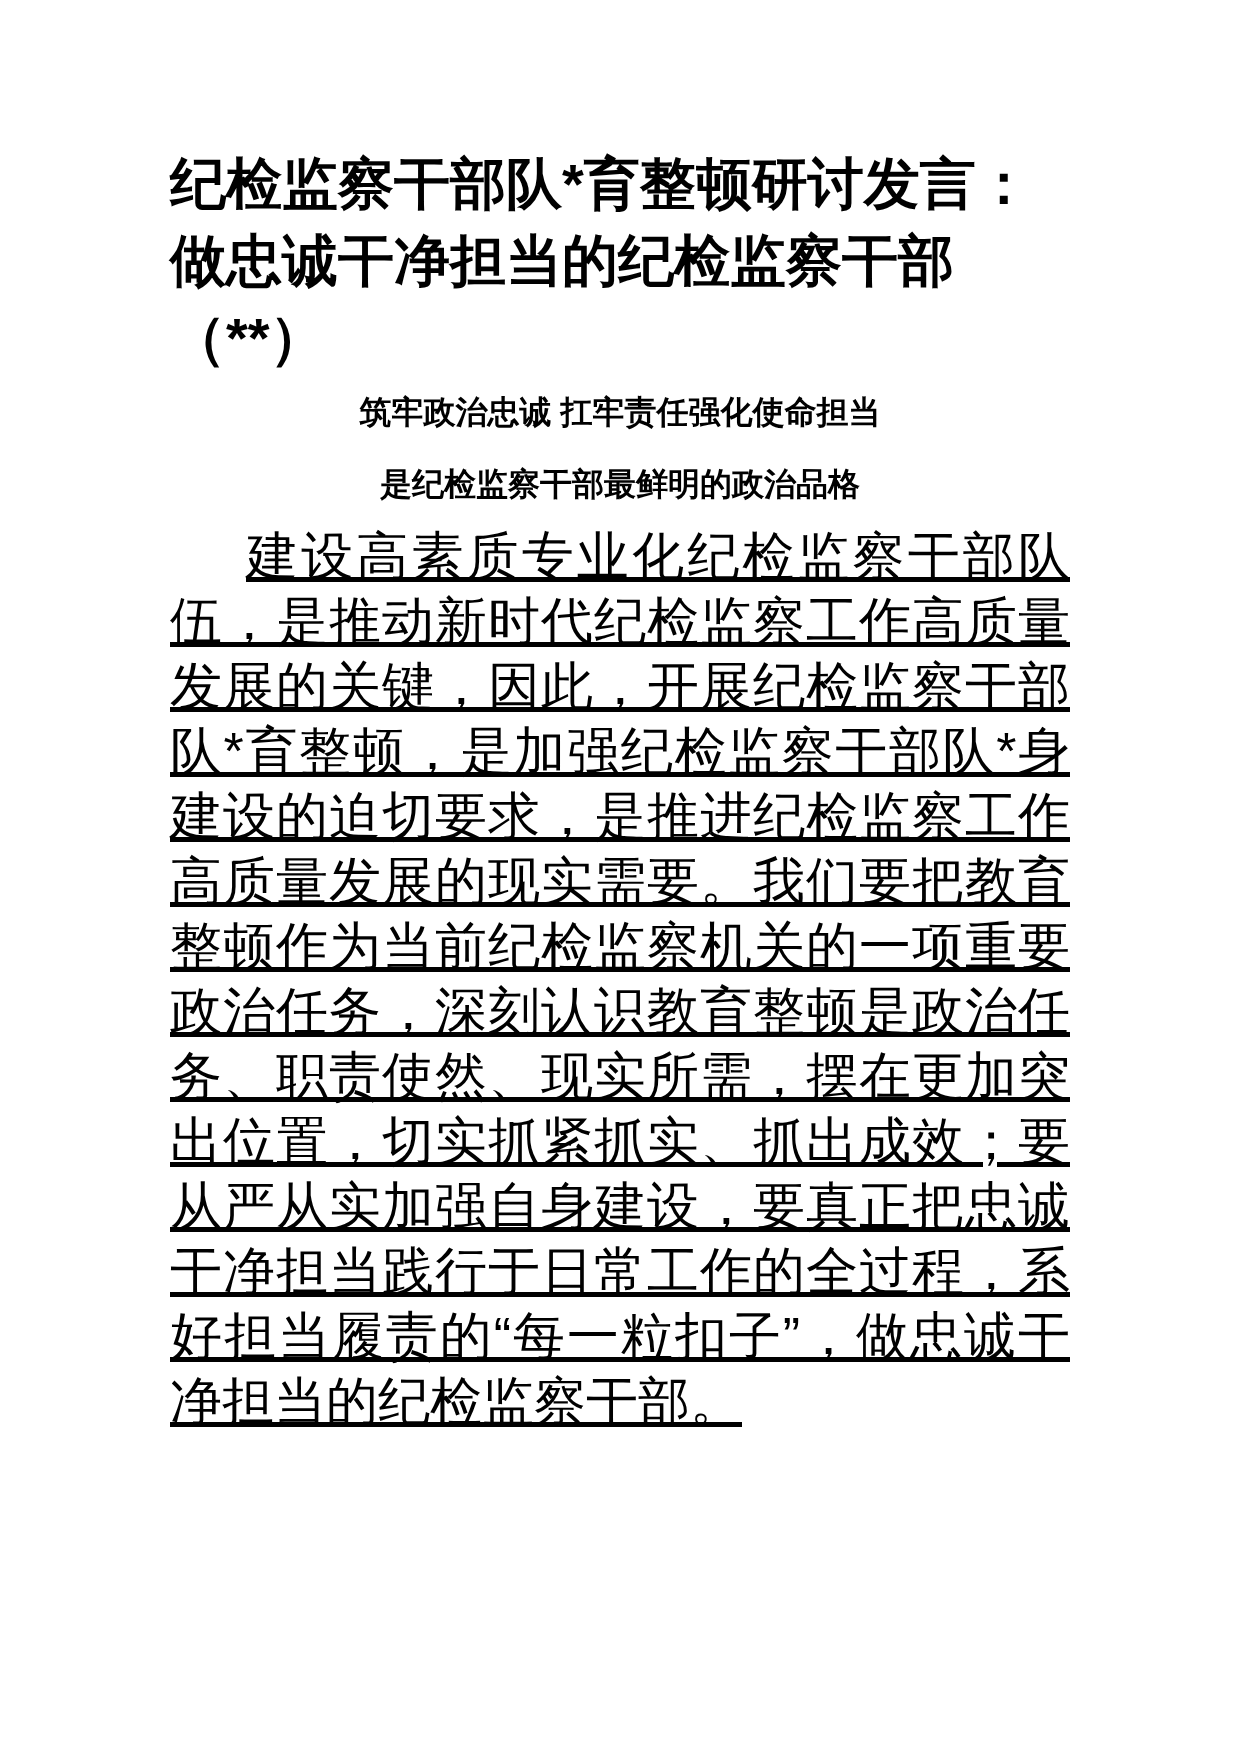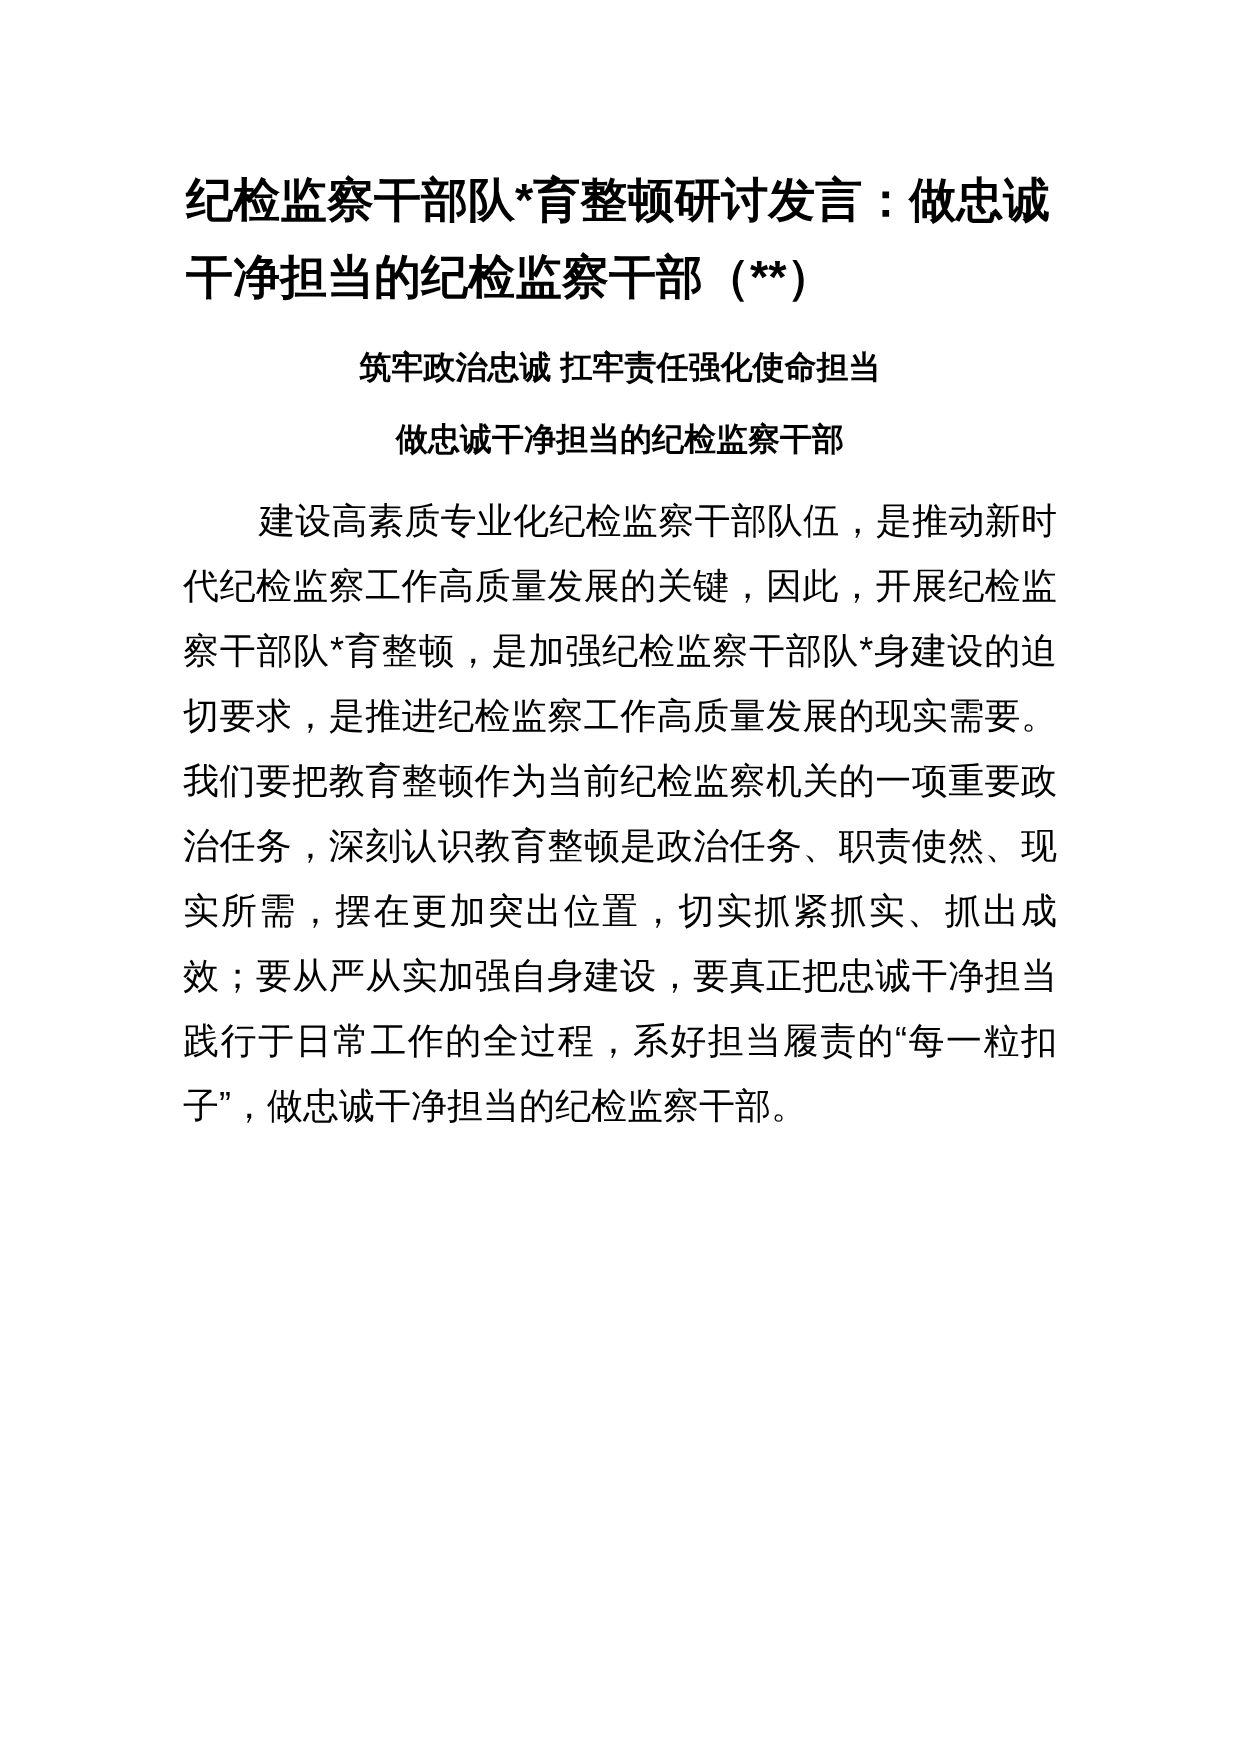--- a/index.html
+++ b/index.html
@@ -14,54 +14,55 @@
     font-family: "Liberation Sans", sans-serif;
     overflow: hidden;
   }
   .page {
     width: 900px;
     margin: 0 auto;
     padding-top: 145px;
     box-sizing: content-box;
   }
   .doc-title {
-    font-size: 47px;
+    font-size: 56px;
     line-height: 77px;
     font-weight: 700;
-    margin: 16px;
+    margin: 0;
     text-align: left;
     text-justify: inter-ideograph;
   }
   .doc-subtitle {
     font-size: 32px;
     line-height: 72px;
     font-weight: 700;
     margin: 0;
     text-align: center;
     white-space: nowrap;
   }
   .doc-body {
     margin-top: 4px;
   }
   .doc-body p {
-    font-size: 36px;
+    font-size: 52px;
     line-height: 65px;
-    margin: 13px;
+    margin: 0;
     text-indent: 76px;
     text-align: justify;
     text-justify: inter-ideograph;
     font-weight: 400;
+    text-decoration: underline;
   }
   .doc-body p strong {
     font-weight: 700;
   }
 </style>
 </head>
 <body>
 
 <div class="page">
   <h1 class="doc-title">纪检监察干部队*育整顿研讨发言：做忠诚干净担当的纪检监察干部（**）</h1>
   <h2 class="doc-subtitle">筑牢政治忠诚 扛牢责任强化使命担当</h2>
-  <h2 class="doc-subtitle">做忠诚干净担当的纪检监察干部</h2>
+  <h2 class="doc-subtitle">是纪检监察干部最鲜明的政治品格</h2>
   <div class="doc-body">
       <p>建设高素质专业化纪检监察干部队伍，是推动新时代纪检监察工作高质量发展的关键，因此，开展纪检监察干部队*育整顿，是加强纪检监察干部队*身建设的迫切要求，是推进纪检监察工作高质量发展的现实需要。我们要把教育整顿作为当前纪检监察机关的一项重要政治任务，深刻认识教育整顿是政治任务、职责使然、现实所需，摆在更加突出位置，切实抓紧抓实、抓出成效；要从严从实加强自身建设，要真正把忠诚干净担当践行于日常工作的全过程，系好担当履责的“每一粒扣子”，做忠诚干净担当的纪检监察干部。</p>
     </div>
 </div>
 
 </body></html>

